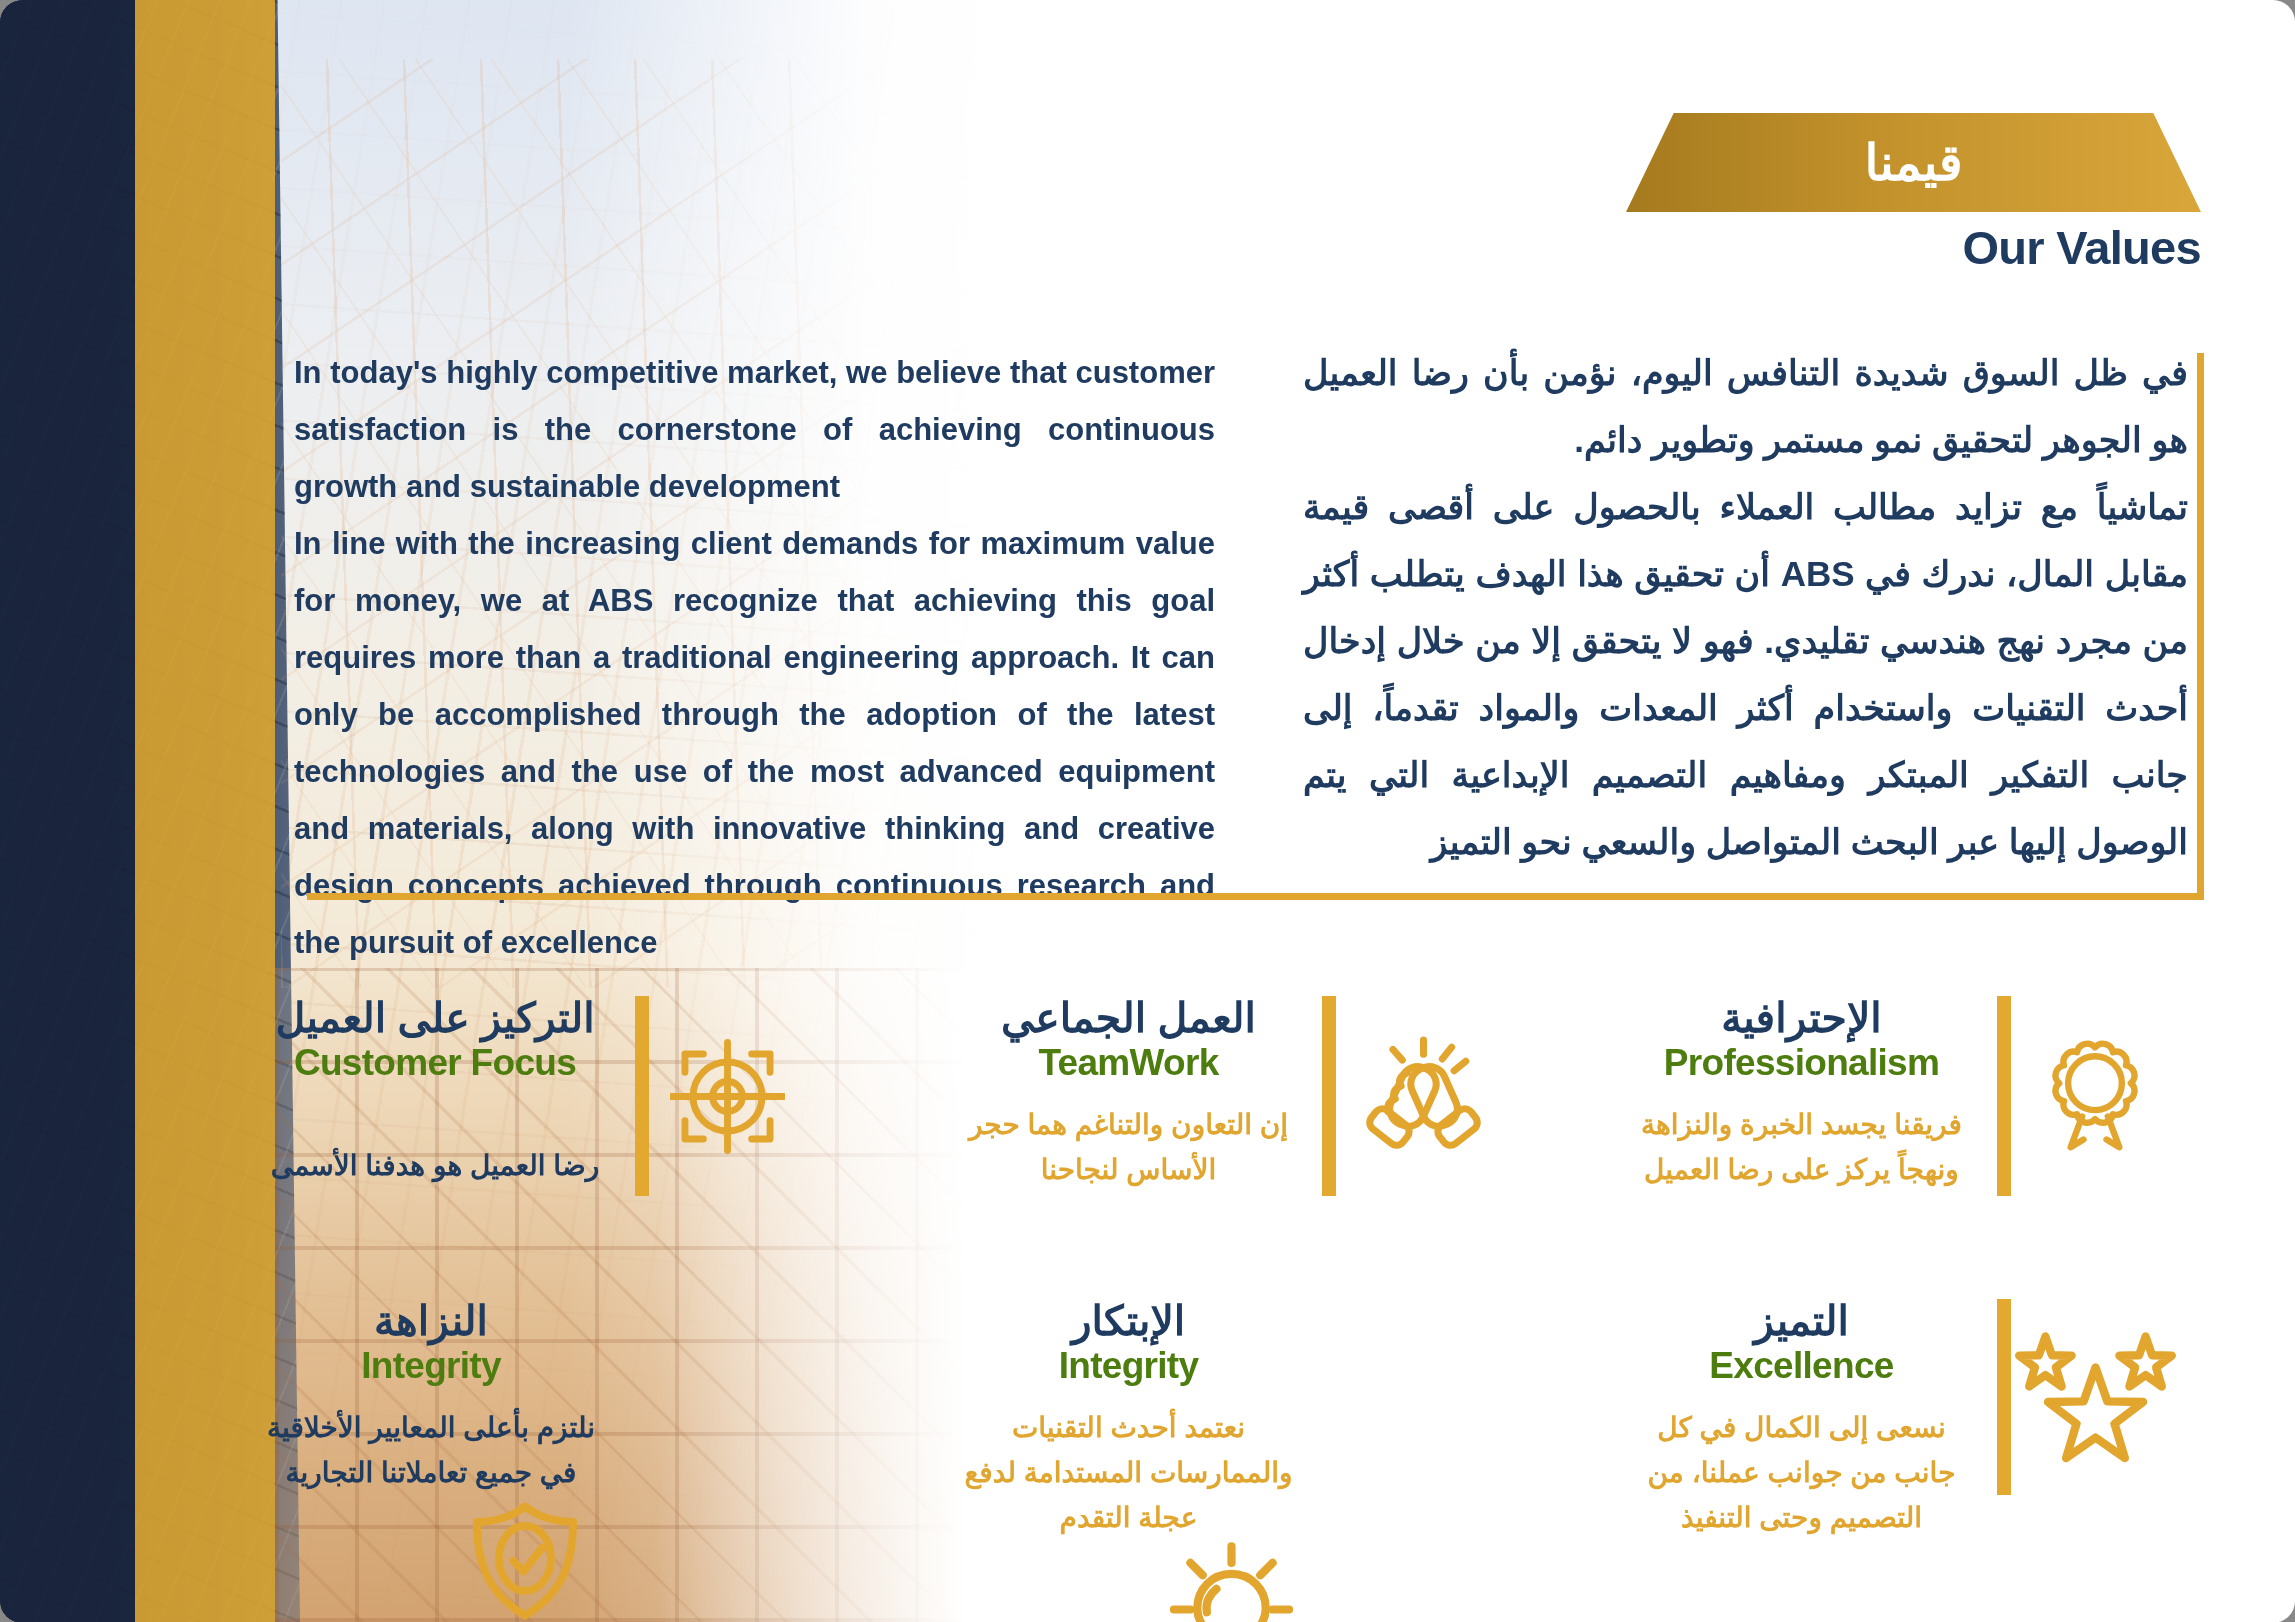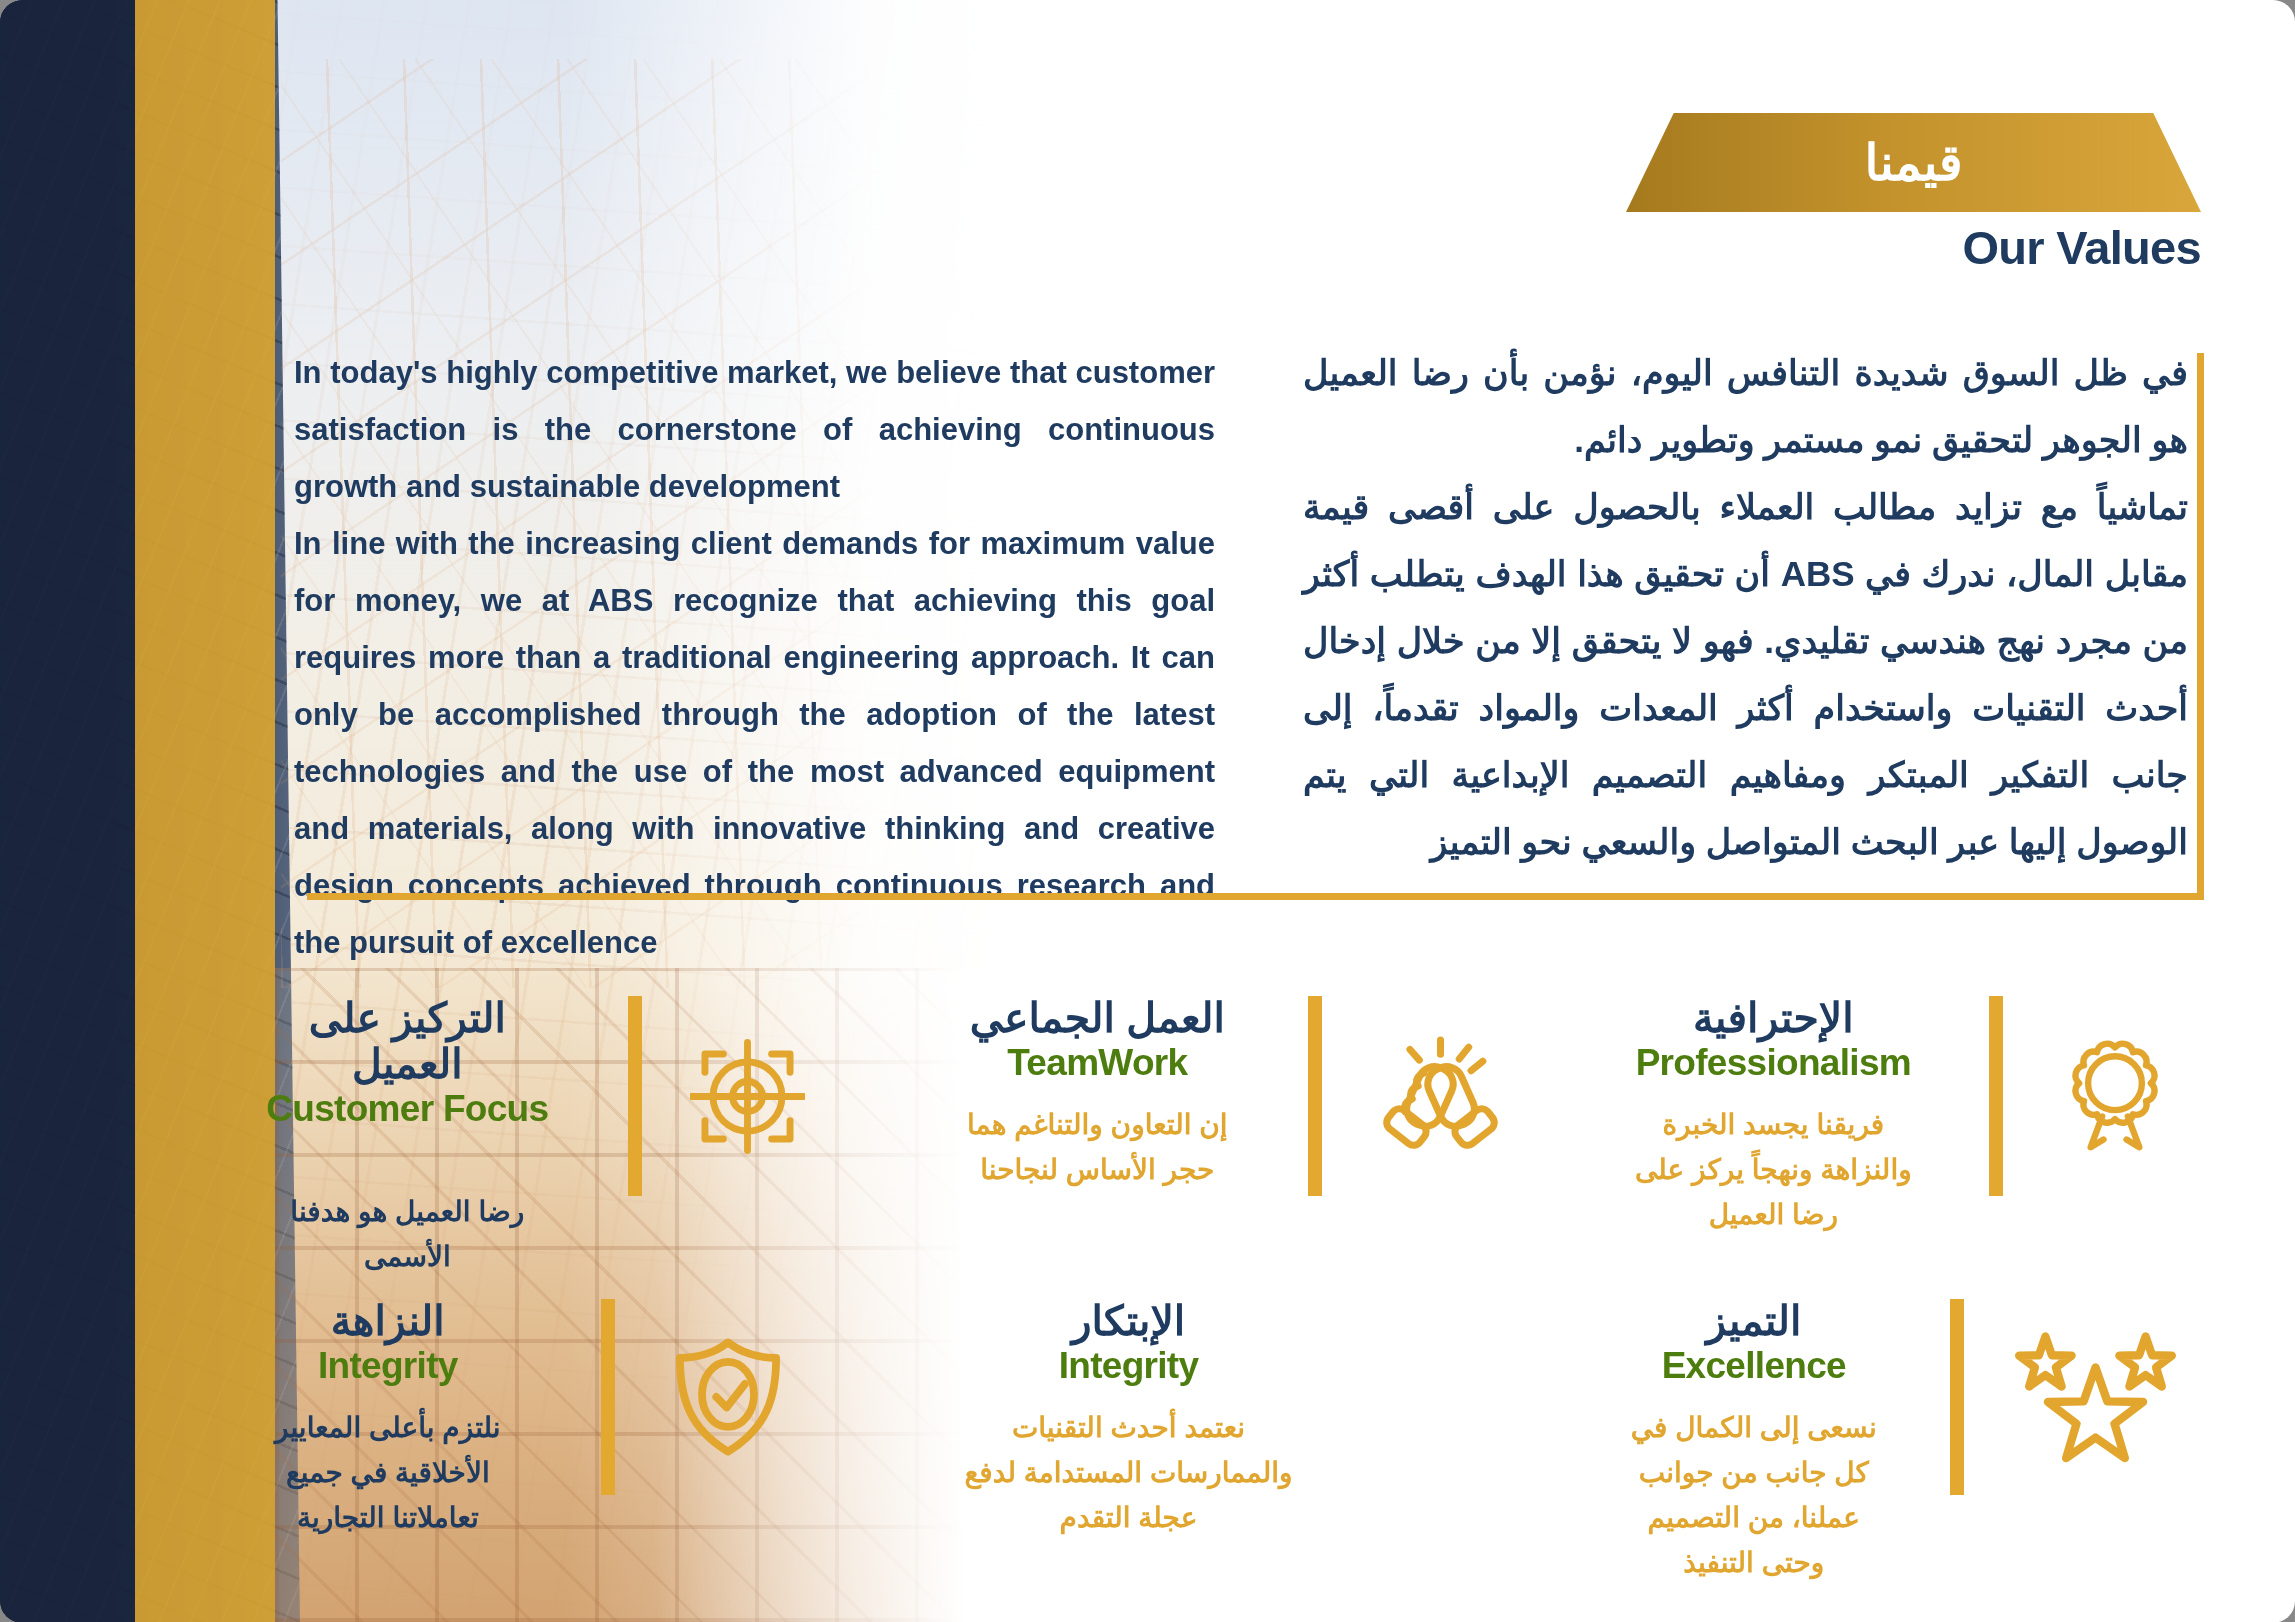--- a/index.html
+++ b/index.html
@@ -69,21 +69,21 @@
   .intro-en p{margin:0;}
   .intro-ar{
     position:absolute;left:1303px;top:339px;width:885px;direction:rtl;
     color:#1f3b60;font-size:35px;line-height:67px;font-weight:700;text-align:justify;
   }
   .intro-ar p{margin:0;}
   .v-rule{position:absolute;left:2197px;top:353px;width:7.2px;height:546px;background:#e0a62f;}
   .h-rule{position:absolute;left:307px;top:893px;width:1897px;height:6.5px;background:#e0a62f;}
 
   
-  .vc{position:absolute;display:flex;align-items:stretch;gap:48px;}
+  .vc{position:absolute;display:flex;align-items:stretch;}
   .vc-text{display:flex;flex-direction:column;align-items:center;text-align:center;}
   .vc-ar{font-size:41px;font-weight:800;color:#1f3b60;line-height:1.12;}
   .vc-en{font-size:37px;font-weight:800;color:#4d7c0f;line-height:1.1;margin-top:1.3px;letter-spacing:-0.7px;}
   .vc-sub{font-size:28px;font-weight:700;line-height:1.6;margin-top:19.6px;direction:rtl;}
   .vc-sub.push{margin-top:60px;}
   .sub-navy{color:#1f3b60;}
   .sub-gold{color:#e0a62f;}
   .vc-bar{width:14.4px;background:#e3a82f;margin-left:17px;flex:none;}
   .vc-icon{flex:1;display:flex;align-items:center;justify-content:center;}
   .vc-icon svg{stroke:#e2a62f;fill:none;stroke-linecap:round;stroke-linejoin:round;}
@@ -172,21 +172,21 @@
     <div class="vc-icon">
       <svg width="128" height="128" viewBox="0 0 100 100" stroke-width="5">
         <path d="M78 40 A8 8 0 0 1 74.2 54 A8 8 0 0 1 64 64.2 A8 8 0 0 1 50 68 A8 8 0 0 1 36 64.2 A8 8 0 0 1 25.8 54 A8 8 0 0 1 22 40 A8 8 0 0 1 25.8 26 A8 8 0 0 1 36 15.8 A8 8 0 0 1 50 12 A8 8 0 0 1 64 15.8 A8 8 0 0 1 74.2 26 A8 8 0 0 1 78 40 Z"></path>
         <circle cx="50" cy="40" r="21"></circle>
         <path d="M40 66 L31 90 L41 84"></path>
           <path d="M60 66 L69 90 L59 84"></path>
       </svg>
     </div>
   </div>
 
-  <div class="vc" style="left:240px;top:1299px;width:553px;height:196px;">
+  <div class="vc" style="left:248px;top:1299px;width:553px;height:196px;flex-direction:column;">
     <div class="vc-text" style="width:366px;">
       <div class="vc-ar">النزاهة</div>
       <div class="vc-en">Integrity</div>
       <div class="vc-sub sub-navy">نلتزم بأعلى المعايير الأخلاقية في جميع تعاملاتنا التجارية</div>
     </div>
     <div class="vc-bar"></div>
     <div class="vc-icon">
       <svg width="130" height="130" viewBox="0 0 100 100" stroke-width="6">
         <path d="M50 8 C60 16 74 20 87 20 C87 50 80 74 50 92 C20 74 13 50 13 20 C26 20 40 16 50 8 Z"></path>
         <ellipse cx="50" cy="48" rx="20" ry="25"></ellipse>

